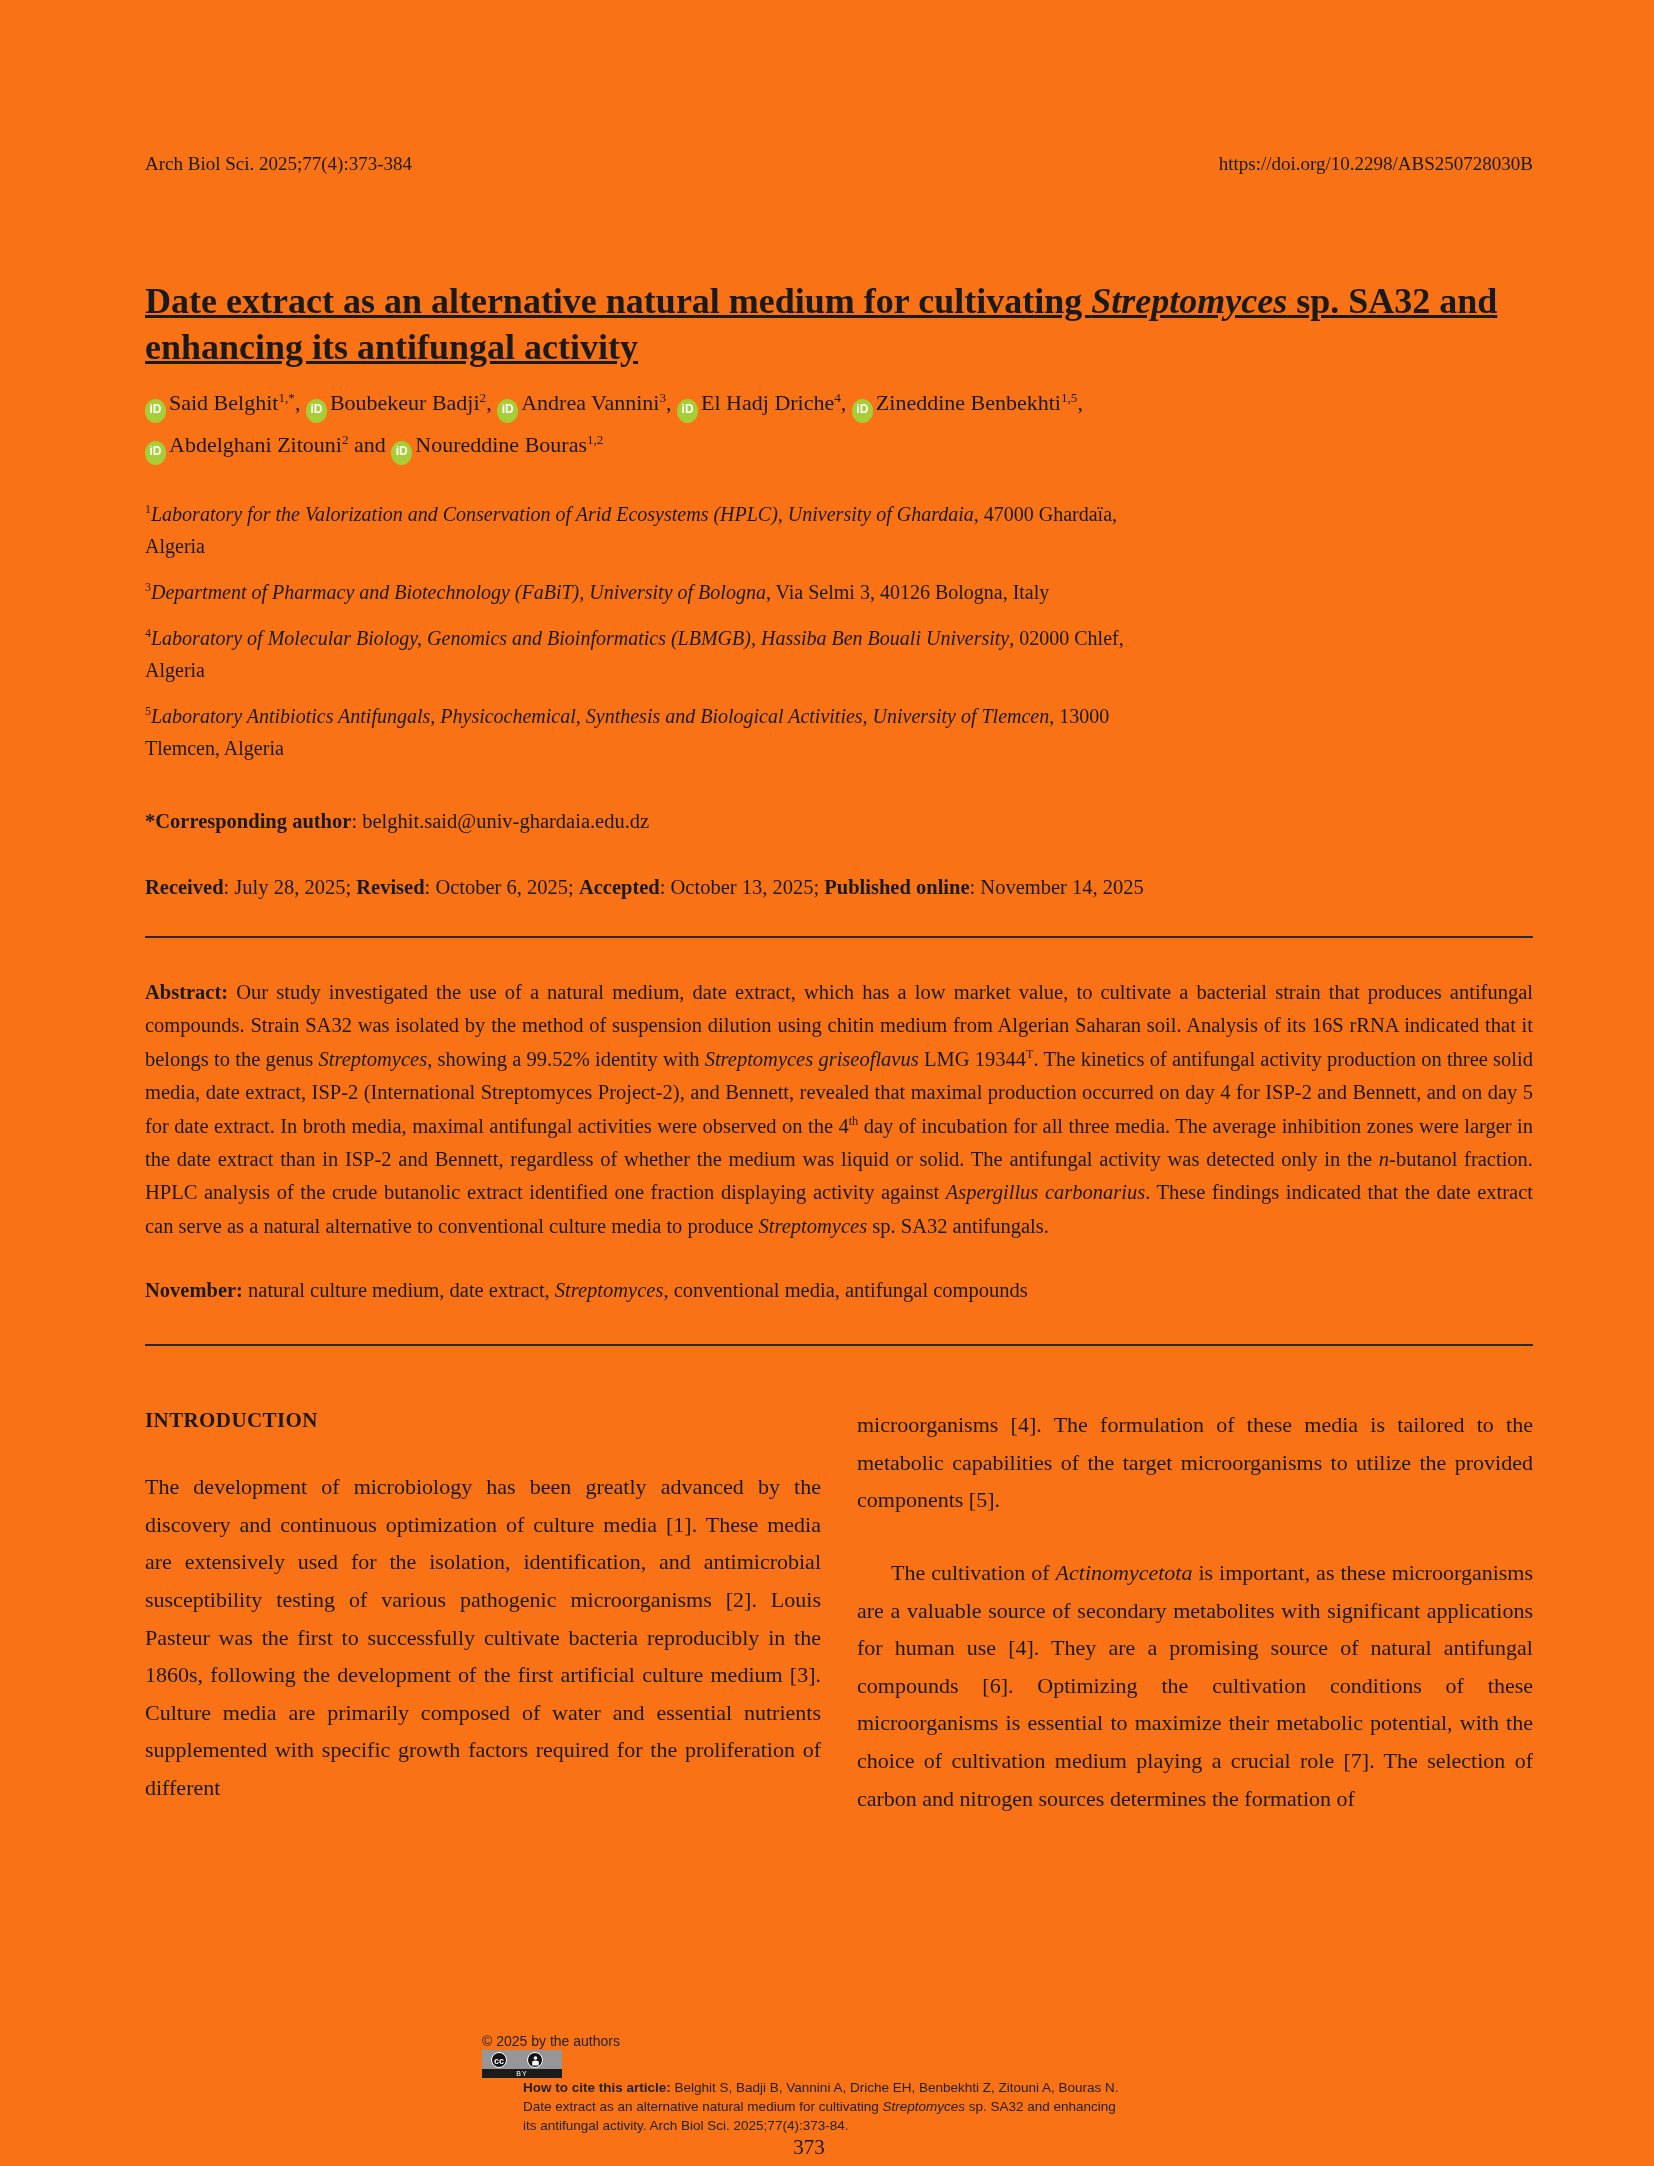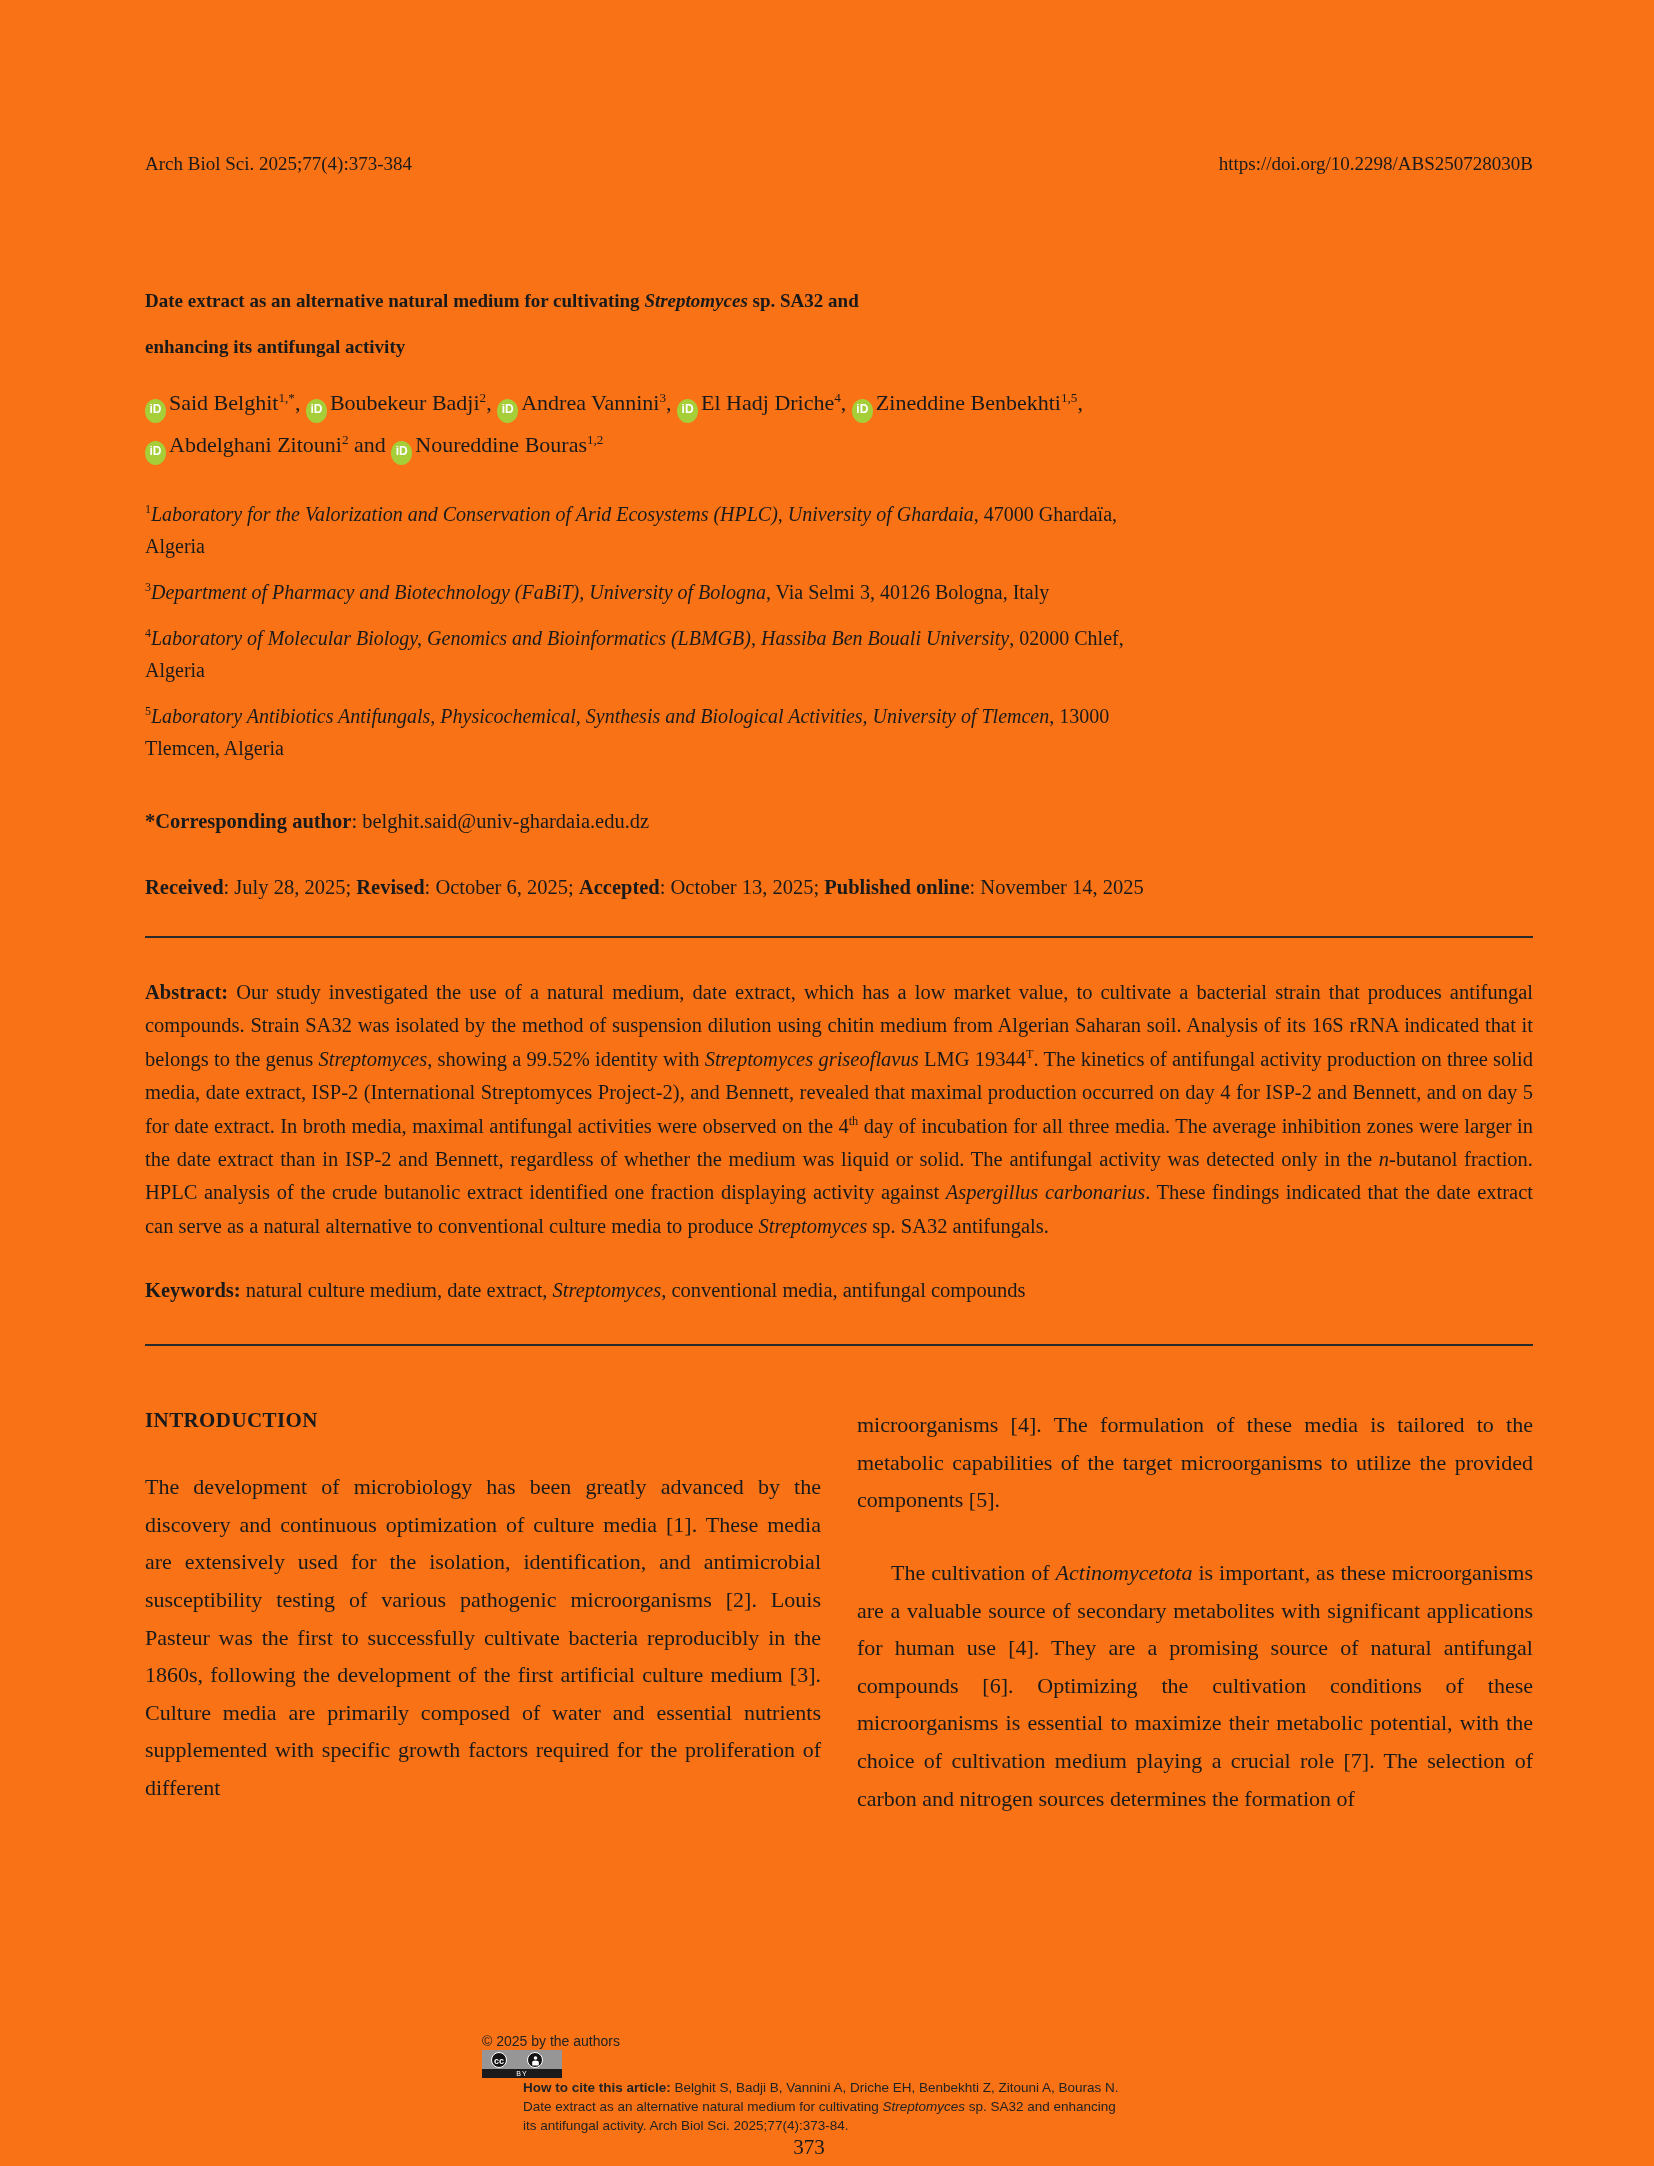--- a/index.html
+++ b/index.html
@@ -16,21 +16,21 @@
   .content { position:absolute; left:145px; top:0; width:1388px; }
 
   .header-row {
     padding-top:152px;
     display:flex; justify-content:space-between;
     font-size:19px; line-height:24px;
   }
 
   .article-title {
     margin-top:102px;
-    font-size:19px; line-height:46px; font-weight:bold;
+    font-size:36px; line-height:46px; font-weight:bold;text-decoration:underline;
   }
   .article-title .i { font-style:italic; }
 
   .authors {
     margin-top:12px;
     font-size:22px; line-height:42px;
   }
 
   .orcid {
     display:inline-block;
@@ -139,21 +139,21 @@
     </div>
 
     <p class="corresponding"><span class="b">*Corresponding author</span><span>: belghit.said@univ-ghardaia.edu.dz</span></p>
 
     <p class="dates"><span class="b">Received</span><span>: July 28, 2025; </span><span class="b">Revised</span><span>: October 6, 2025; </span><span class="b">Accepted</span><span>: October 13, 2025; </span><span class="b">Published online</span><span>: November 14, 2025</span></p>
 
     <hr class="rule">
 
     <p class="abstract"><span class="b">Abstract: </span><span>Our study investigated the use of a natural medium, date extract, which has a low market value, to cultivate a bacterial strain that produces antifungal compounds. Strain SA32 was isolated by the method of suspension dilution using chitin medium from Algerian Saharan soil. Analysis of its 16S rRNA indicated that it belongs to the genus </span><span class="i">Streptomyces</span><span>, showing a 99.52% identity with </span><span class="i">Streptomyces griseoflavus</span><span> LMG 19344</span><span class="sup">T</span><span>. The kinetics of antifungal activity production on three solid media, date extract, ISP-2 (International Streptomyces Project-2), and Bennett, revealed that maximal production occurred on day 4 for ISP-2 and Bennett, and on day 5 for date extract. In broth media, maximal antifungal activities were observed on the 4</span><span class="sup">th</span><span> day of incubation for all three media. The average inhibition zones were larger in the date extract than in ISP-2 and Bennett, regardless of whether the medium was liquid or solid. The antifungal activity was detected only in the </span><span class="i">n</span><span>-butanol fraction. HPLC analysis of the crude butanolic extract identified one fraction displaying activity against </span><span class="i">Aspergillus carbonarius</span><span>. These findings indicated that the date extract can serve as a natural alternative to conventional culture media to produce </span><span class="i">Streptomyces</span><span> sp. SA32 antifungals.</span></p>
 
-    <p class="keywords"><span class="b">Keywords: </span><span>natural culture medium, date extract, </span><span class="i">Streptomyces</span><span>, conventional media, antifungal compounds</span></p>
+    <p class="keywords"><span class="b">November: </span><span>natural culture medium, date extract, </span><span class="i">Streptomyces</span><span>, conventional media, antifungal compounds</span></p>
 
     <hr class="rule rule2">
 
     <div class="columns">
       <div class="col">
         <h2 class="section-heading">INTRODUCTION</h2>
         <p class="body-par">The development of microbiology has been greatly advanced by the discovery and continuous optimization of culture media [1]. These media are extensively used for the isolation, identification, and antimicrobial susceptibility testing of various pathogenic microorganisms [2]. Louis Pasteur was the first to successfully cultivate bacteria reproducibly in the 1860s, following the development of the first artificial culture medium [3]. Culture media are primarily composed of water and essential nutrients supplemented with specific growth factors required for the proliferation of different</p>
       </div>
       <div class="col">
         <p class="body-par">microorganisms [4]. The formulation of these media is tailored to the metabolic capabilities of the target microorganisms to utilize the provided components [5].</p>

